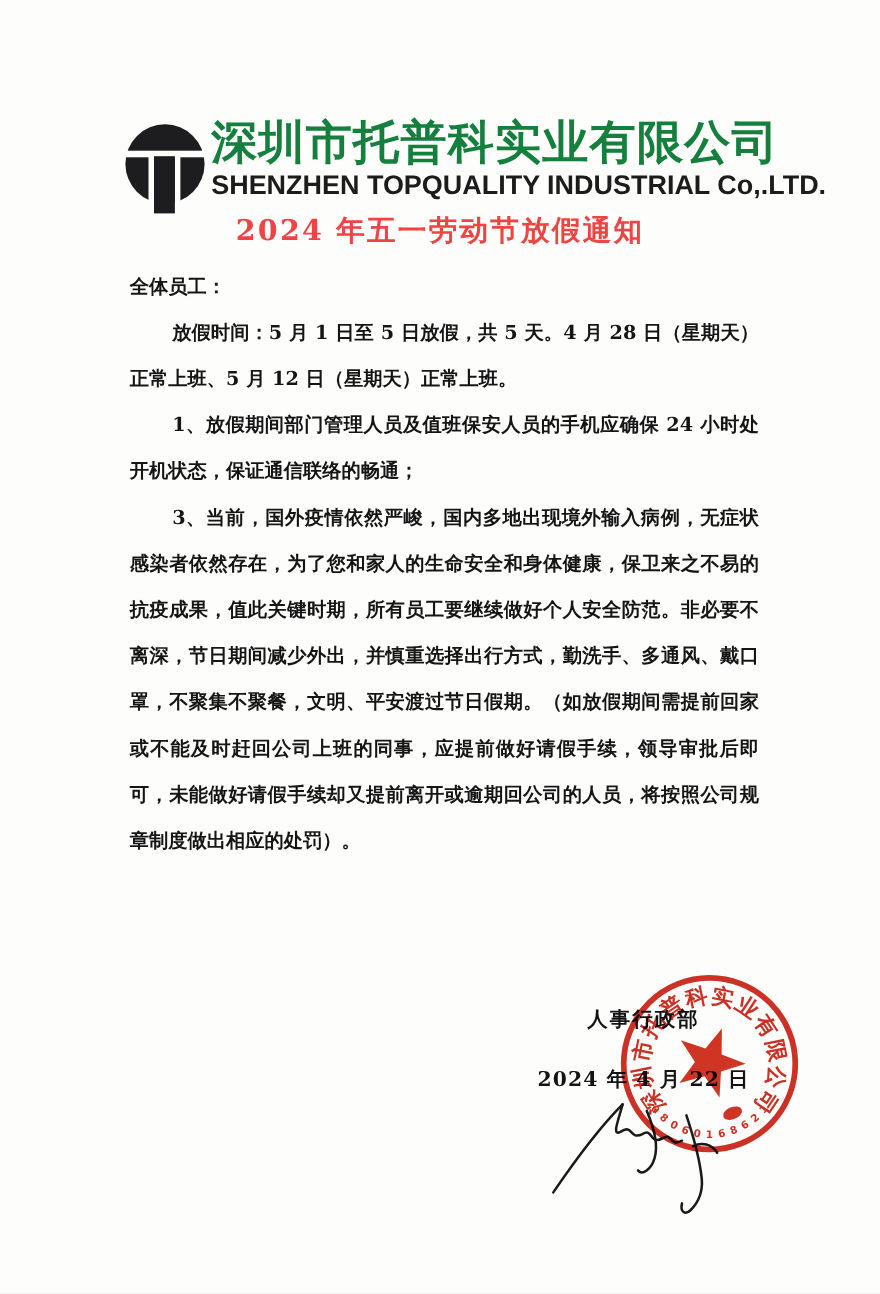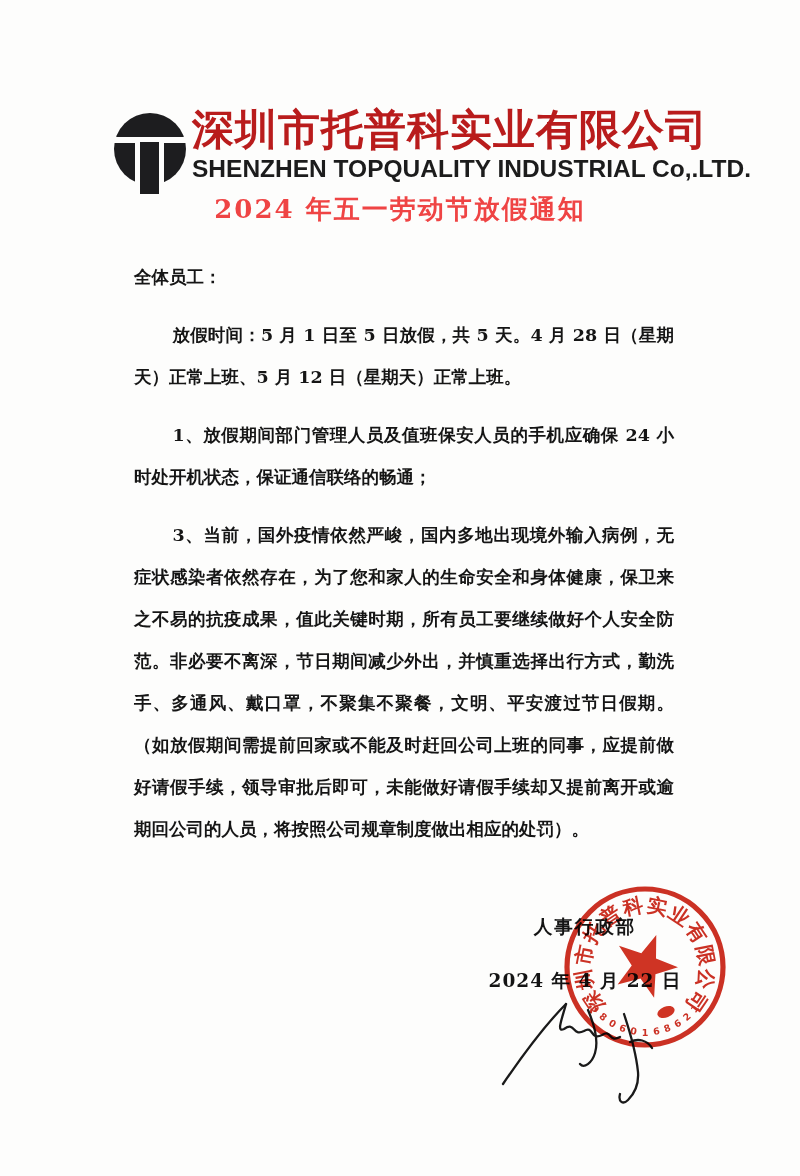--- a/index.html
+++ b/index.html
@@ -11,39 +11,39 @@
     overflow:hidden;
     font-family:"DejaVu Serif","Liberation Serif",serif;
     color:#161616;
   }
   
   .header { position:absolute; left:113px; top:106px; display:flex; align-items:flex-start; }
   .logo { width:76px; height:86px; flex:0 0 auto; margin-top:6px; }
   .names { margin-left:3px; }
   .company-zh {
     font-size:42px; font-weight:bold; letter-spacing:1px;
-    line-height:1.15; white-space:nowrap; color:#b91c1c;
+    line-height:1.15; white-space:nowrap; color:#15803d;
   }
   .company-en {
     font-family:"Liberation Sans","DejaVu Sans",sans-serif;
     font-size:24.5px; font-weight:bold; letter-spacing:0px;
     margin-top:1px; white-space:nowrap; color:#1c1c1c;text-align:center;
   }
   .doc-title {
     position:absolute; left:0; top:192px; width:100%;
     text-align:center; font-size:26px; font-weight:bold;
     letter-spacing:2px; color:#ef4444;
   }
   
   .body-text {
     position:absolute; left:118px; top:240px; width:572px;
     font-size:17.5px; font-weight:600; line-height:42px;
     text-align:justify; color:#151515;
   }
-  .body-text p { margin:16px; text-indent:2.2em; }
+  .body-text p { margin:0; text-indent:2.2em; }
   .body-text p.salutation { text-indent:0; }
   
   .signoff {
     position:absolute; left:470px; top:914px; width:230px;
     text-align:center; font-size:18.5px; font-weight:600; color:#141414;
   }
   .signoff .dept { letter-spacing:2px; }
   .signoff .sign-date { margin-top:29px; letter-spacing:1px; }
   
   .seal {

